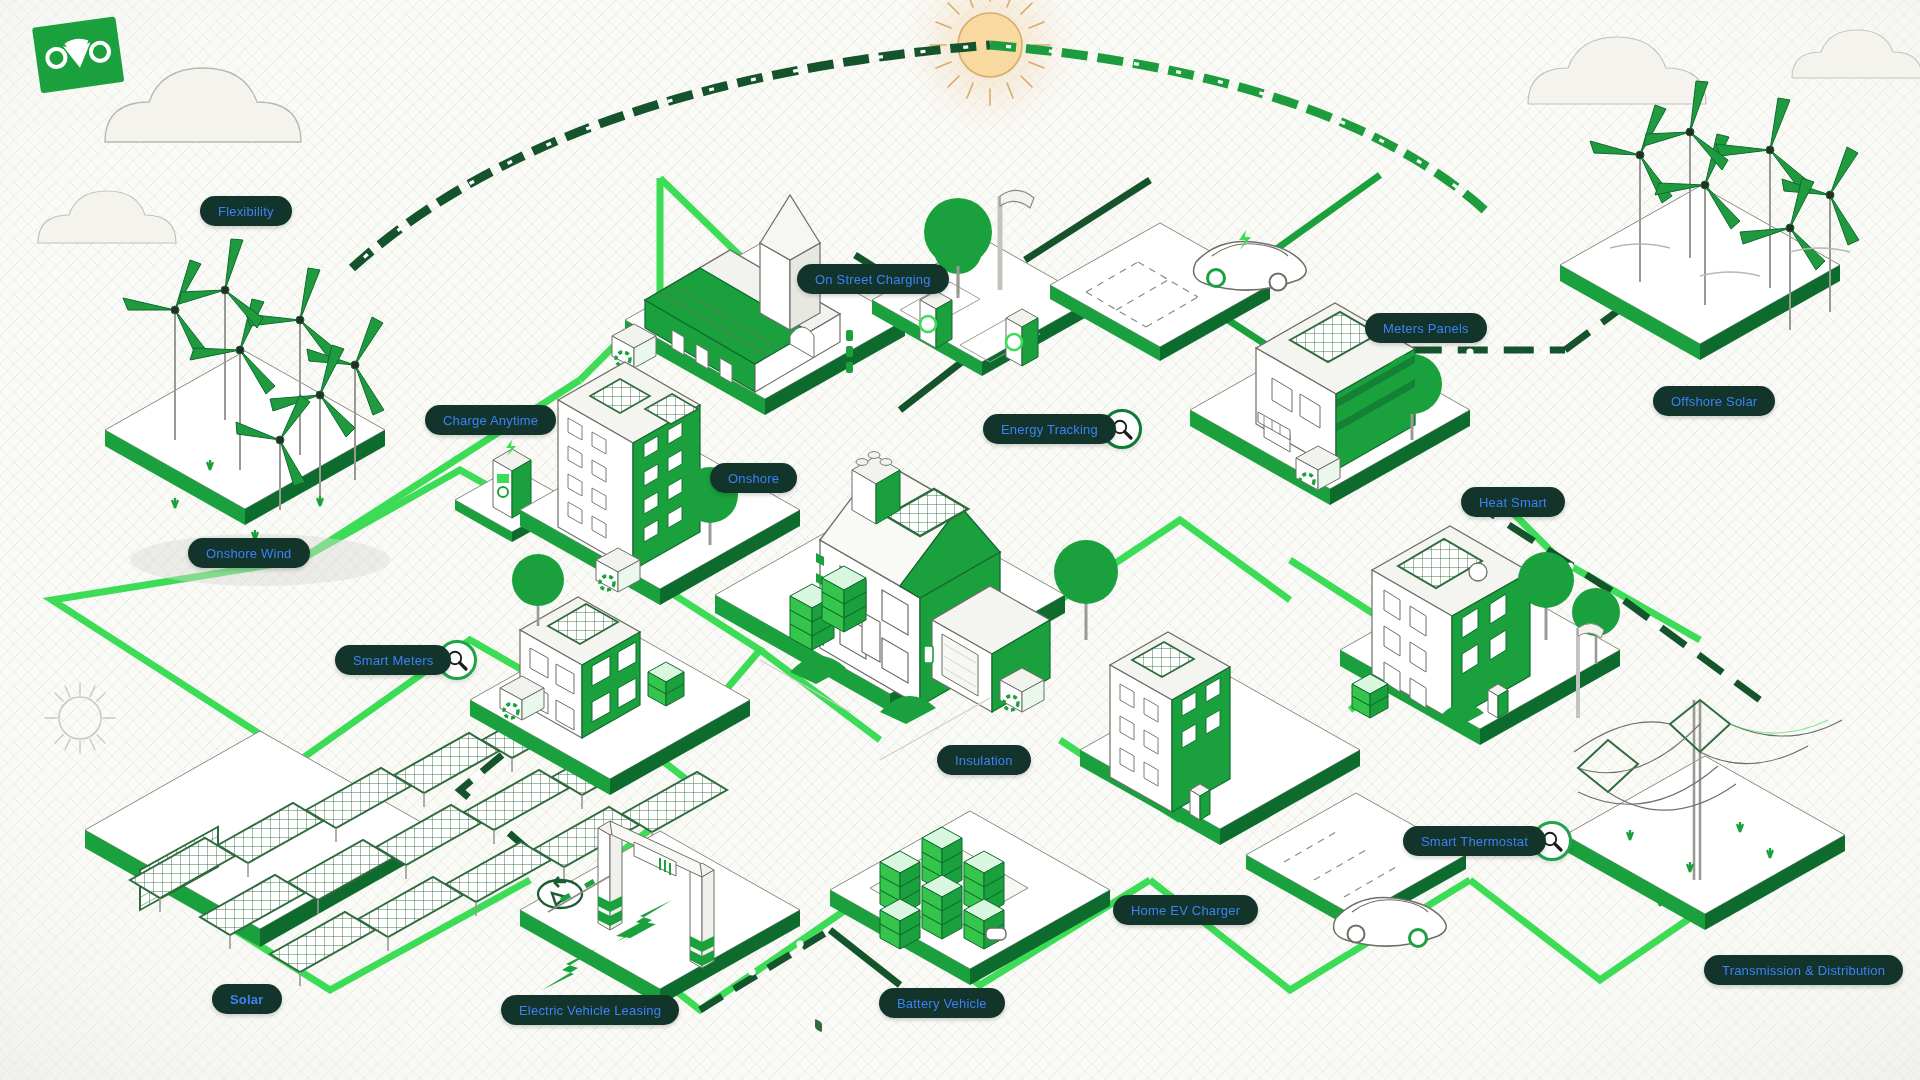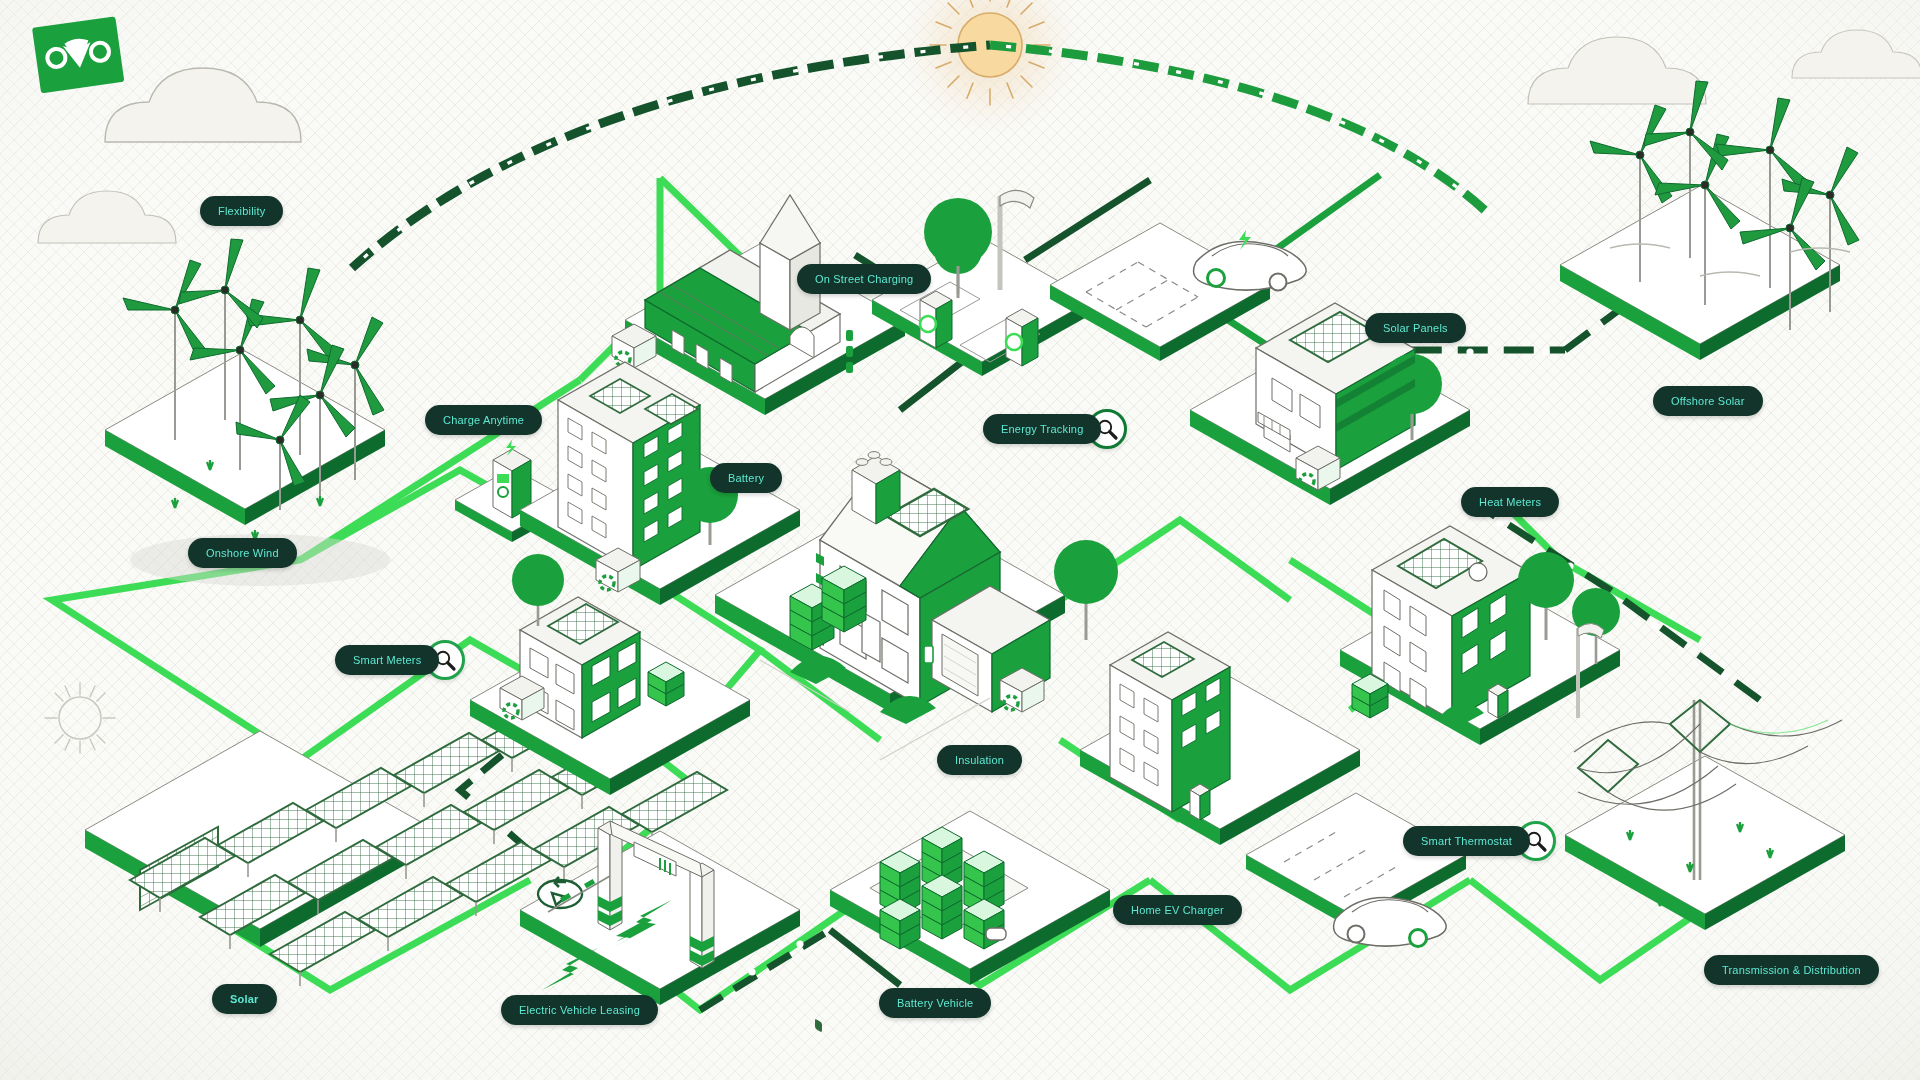--- a/index.html
+++ b/index.html
@@ -14,22 +14,22 @@
   svg.layer { position:absolute; left:0; top:0; width:1920px; height:1080px; overflow:visible; }
 
   
   .pill {
     position:absolute;
     display:flex; align-items:center;
     height:30px;
     padding:0 18px;
     border-radius:16px;
     background:#13342a;
-    color:#5eead4;
-    font-size:11px;
+    color:#3b82f6;
+    font-size:13px;
     letter-spacing:.2px;
     white-space:nowrap;
     box-shadow:0 2px 4px rgba(0,0,0,.18);
     z-index:40;
     user-select:none;
   }
   .pill-wrap { position:absolute; z-index:40; display:flex; align-items:center; }
   .pill-wrap .pill { position:relative; left:0; top:0; }
   .mag {
     position:relative;
@@ -977,34 +977,34 @@
       <g fill="#1aa03c">
         <circle cx="20" cy="33" r="7"></circle>
         <circle cx="64" cy="33" r="7"></circle>
       </g>
     </g>
   </svg>
 
   <div id="labels">
       <div class="pill" style="left: 200px; top: 196px;">Flexibility</div>
       <div class="pill" style="left: 797px; top: 264px;">On Street Charging</div>
-      <div class="pill" style="left: 1365px; top: 313px;">Solar Panels</div>
+      <div class="pill" style="left: 1365px; top: 313px;">Meters Panels</div>
       <div class="pill" style="left: 1653px; top: 386px;">Offshore Solar</div>
       <div class="pill" style="left: 425px; top: 405px;">Charge Anytime</div>
-      <div class="pill" style="left: 710px; top: 463px;">Battery</div>
+      <div class="pill" style="left: 710px; top: 463px;">Onshore</div>
       <div class="pill-wrap" style="left: 983px; top: 409px;">
         <div class="pill">Energy Tracking</div>
         <div class="mag dark">
           <svg viewBox="0 0 24 24" fill="none">
             <circle cx="10" cy="10" r="6.2" stroke="#1c1c1a" stroke-width="1.9"></circle>
             <line x1="14.6" y1="14.6" x2="21" y2="21" stroke="#1c1c1a" stroke-width="3.2" stroke-linecap="round"></line>
           </svg>
         </div>
       </div>
-      <div class="pill" style="left: 1461px; top: 487px;">Heat Meters</div>
+      <div class="pill" style="left: 1461px; top: 487px;">Heat Smart</div>
       <div class="pill" style="left: 188px; top: 538px; text-align: right;">Onshore Wind</div>
       <div class="pill-wrap" style="left: 335px; top: 640px;">
         <div class="pill">Smart Meters</div>
         <div class="mag">
           <svg viewBox="0 0 24 24" fill="none">
             <circle cx="10" cy="10" r="6.2" stroke="#1c1c1a" stroke-width="1.9"></circle>
             <line x1="14.6" y1="14.6" x2="21" y2="21" stroke="#1c1c1a" stroke-width="3.2" stroke-linecap="round"></line>
           </svg>
         </div>
       </div>

